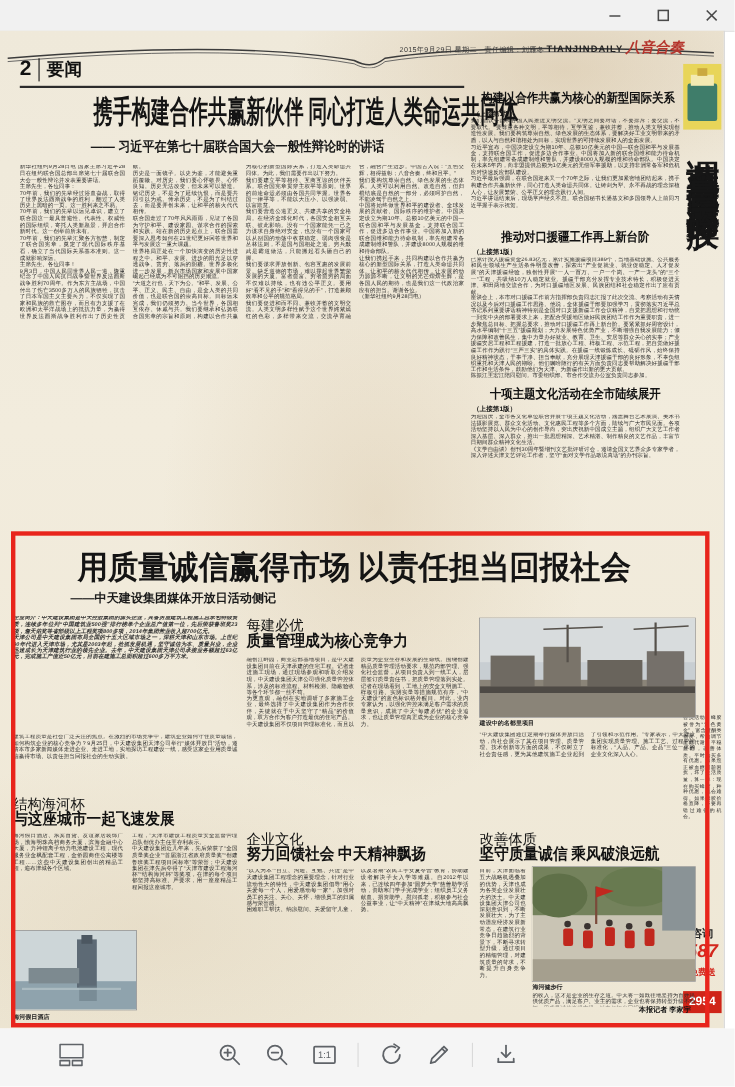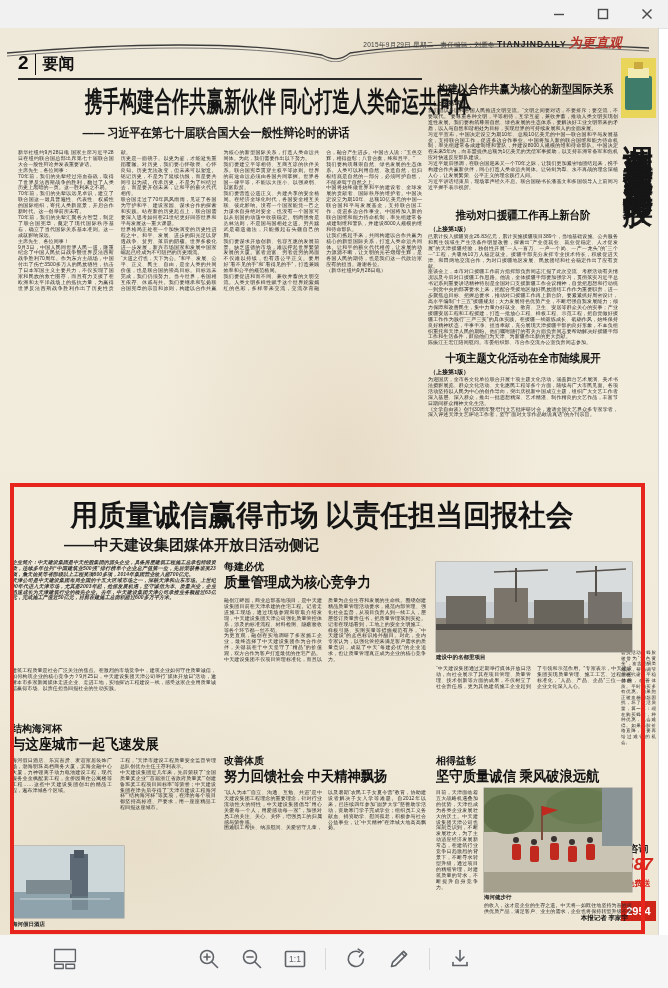--- a/index.html
+++ b/index.html
@@ -79,22 +79,22 @@
 
   
   .redbox{left:10px;top:455px;width:627px;height:443px;border:4px solid #e8251c;z-index:6;
           pointer-events:none;}
 
   
   .feature{left:12px;top:462px;width:620px;height:436px;z-index:3;}
   .f-head{position:absolute;left:0;top:6px;width:620px;text-align:center;font-size:29px;
           font-weight:900;white-space:nowrap;transform:scaleX(.95);transform-origin:50% 50%;
           color:#141414;}
-  .f-sub{position:absolute;left:52px;top:46px;font-size:15px;font-weight:bold;color:#1a1a1a;}
-  .kicker{position:absolute;font-size:10px;font-weight:bold;color:#111;}
+  .f-sub{position:absolute;left:52px;top:46px;font-size:11px;font-weight:bold;color:#1a1a1a;}
+  .kicker{position:absolute;font-size:13px;font-weight:normal;color:#111;}
   .sect-title{position:absolute;font-size:14.5px;font-weight:900;white-space:nowrap;
               transform:scaleX(.92);transform-origin:0 50%;color:#111;}
   .two-col{column-count:2;column-gap:6px;}
   .caption{position:absolute;font-size:5.5px;font-weight:bold;color:#222;}
   .photo{position:absolute;overflow:hidden;box-shadow:0 0 0 .5px #999;}
   .credit{position:absolute;font-size:6.5px;font-weight:bold;color:#111;}
 </style>
 </head>
 <body>
 
@@ -124,21 +124,21 @@
   <div class="paper">
 
     <svg class="abs" style="left:4px;top:6px;" width="650" height="28">
       <path d="M3 19 C120 9, 240 7, 318 21 C328 26 336 27 346 19 C420 7, 560 9, 645 14" stroke="#3c3c3c" stroke-width="1.3" fill="none"></path>
       <path d="M3 22 C120 12, 240 10, 318 24 C328 29 336 30 346 22 C420 10, 560 12, 645 17" stroke="#555" stroke-width=".8" fill="none"></path>
     </svg>
 
     <div class="abs dateline">
       <span>2015年9月29日 星期二　责任编辑：刘雁冬</span>
       <span class="masthead-en">TIANJINDAILY</span>
-      <span class="masthead-cn serif">为更直观</span>
+      <span class="masthead-cn serif">八音合奏</span>
     </div>
 
     <div class="abs pagelabel">
       <span class="pagenum">2</span>
       <span class="pagesec">要闻</span>
     </div>
     <div class="abs pagerule"></div>
 
     <div class="abs lead-head serif">携手构建合作共赢新伙伴 同心打造人类命运共同体</div>
     <div class="abs lead-sub">—— 习近平在第七十届联合国大会一般性辩论时的讲话</div>
@@ -220,21 +220,21 @@
           <rect x="8" y="52" width="90" height="2" fill="#b7c4c9" opacity=".7"></rect>
         </svg>
       </div>
       <div class="caption" style="left:0;top:431px;">海河假日酒店</div>
 
       <div class="kicker" style="left:212px;top:70px;">每建必优</div>
       <div class="sect-title serif" style="left:212px;top:83px;">质量管理成为核心竞争力</div>
       <div class="abs tiny two-col" style="left:212px;top:108px;width:202px;height:152px;">融创江畔园，商业总部基地项目，是中天建设集团目前在天津承建的住宅工程。记者走进施工现场，通过现场参观和听取介绍发现，中天建设集团天津公司强化质量管控体系，涉及的标准流程、材料检测、隐蔽验收等各个环节都一丝不苟。
 为更直观，融创在实地调研了多家施工企业，最终选择了中天建设集团作为合作伙伴，关键就在于中天坚守了“精品”的价值观，双方合作为客户打造最优的住宅产品。
 中天建设集团不仅项目管理标准化，而且以质量为企业生存和发展的生命线。围绕创建精品质量管理活动要求，规范内部管理、强化社会监督，从项目负责人到一线工人，层层签订质量责任书，把质量管理落到实处。记者在现场看到，工地上的安全文明施工、样板引路、实测实量等措施规范有序，“中天建设”的蓝色标识格外醒目。对此，业内专家认为，以强化管控来满足客户需求的质量意识，成就了中天“每建必优”的企业追求，也让质量管理真正成为企业的核心竞争力。</div>
-      <div class="kicker" style="left:212px;top:264px;">改善体质</div>
+      <div class="kicker" style="left:212px;top:264px;">企业文化</div>
       <div class="sect-title serif" style="left:212px;top:277px;">努力回馈社会 中天精神飘扬</div>
       <div class="abs tiny two-col" style="left:212px;top:300px;width:202px;height:134px;">“以人为本”“自立、沟通、互勉、共进”是中天建设集团工程理念的重要理念，针对行业流动性大的特性，中天建设集团倡导“用心关爱每一个人，用爱感动每一家”，加强对员工的关注、关心、关怀，增强员工的归属感与荣誉感。
 困难职工帮扶、纳凉慰问、关爱留守儿童，以及暑期“农民工子女夏令营”教育，协助建设者解决子女入学等难题。自2012年以来，已连续四年参加“圆梦大学”慈善助学活动，资助寒门学子完成学业；组织员工义务献血、捐资助学、慰问孤老，积极参与社会公益事业，让“中天精神”在津城大地高高飘扬。</div>
 
       <div class="photo" style="left:424px;top:72px;width:196px;height:90px;">
         <svg width="196" height="90">
           <rect width="196" height="90" fill="#c8ced2"></rect>
           <rect x="0" y="0" width="196" height="40" fill="#d8dcdd"></rect>
           <rect x="0" y="56" width="196" height="34" fill="#8a8478"></rect>
           <rect x="10" y="34" width="40" height="28" fill="#6f6a62"></rect>
@@ -243,21 +243,21 @@
           <rect x="152" y="30" width="34" height="32" fill="#75706a"></rect>
           <line x1="80" y1="6" x2="80" y2="40" stroke="#55504a" stroke-width="2"></line>
           <line x1="58" y1="10" x2="112" y2="8" stroke="#55504a" stroke-width="1.4"></line>
           <line x1="160" y1="4" x2="160" y2="34" stroke="#55504a" stroke-width="2"></line>
           <line x1="140" y1="10" x2="190" y2="7" stroke="#55504a" stroke-width="1.4"></line>
           <rect x="0" y="62" width="196" height="6" fill="#4e4a45"></rect>
         </svg>
       </div>
       <div class="caption" style="left:424px;top:164px;">建设中的名都里项目</div>
       <div class="abs tiny two-col" style="left:424px;top:176px;width:196px;height:84px;">“中天建设集团通过定期举行媒体开放日活动，向社会展示了其在项目管理、质量管理、技术创新等方面的成果，不仅树立了社会责任感，更为其他建筑施工企业起到了引领和示范作用。”专家表示，中天建设集团实现质量管理、施工工艺、过程管控标准化，“人品、产品、企品”三位一体的企业文化深入人心。</div>
-      <div class="kicker" style="left:424px;top:264px;">相得益彰</div>
+      <div class="kicker" style="left:424px;top:264px;">改善体质</div>
       <div class="sect-title serif" style="left:424px;top:277px;">坚守质量诚信 乘风破浪远航</div>
       <div class="abs tiny" style="left:424px;top:300px;width:42px;height:104px;">目前，天津面临着五大战略机遇叠加的优势，天津也成为各类企业发展壮大的沃土。中天建设集团天津公司也深刻意识到，不断发展壮大，为了主动适应经济发展新常态，在建筑行业竞争日趋激烈的背景下，不断寻求转型升级，通过项目的精细管理，对建筑质量的苛求，不断提升自身竞争力。</div>
       <div class="photo" style="left:472px;top:298px;width:148px;height:104px;">
         <svg width="148" height="104">
           <rect width="148" height="104" fill="#c9c4b4"></rect>
           <rect x="0" y="0" width="148" height="44" fill="#74825c"></rect>
           <ellipse cx="24" cy="26" rx="26" ry="20" fill="#5f7048"></ellipse>
           <ellipse cx="96" cy="18" rx="34" ry="18" fill="#687a50"></ellipse>
           <rect x="118" y="0" width="30" height="58" fill="#8a9396"></rect>
           <rect x="0" y="84" width="148" height="20" fill="#a59f8e"></rect>

